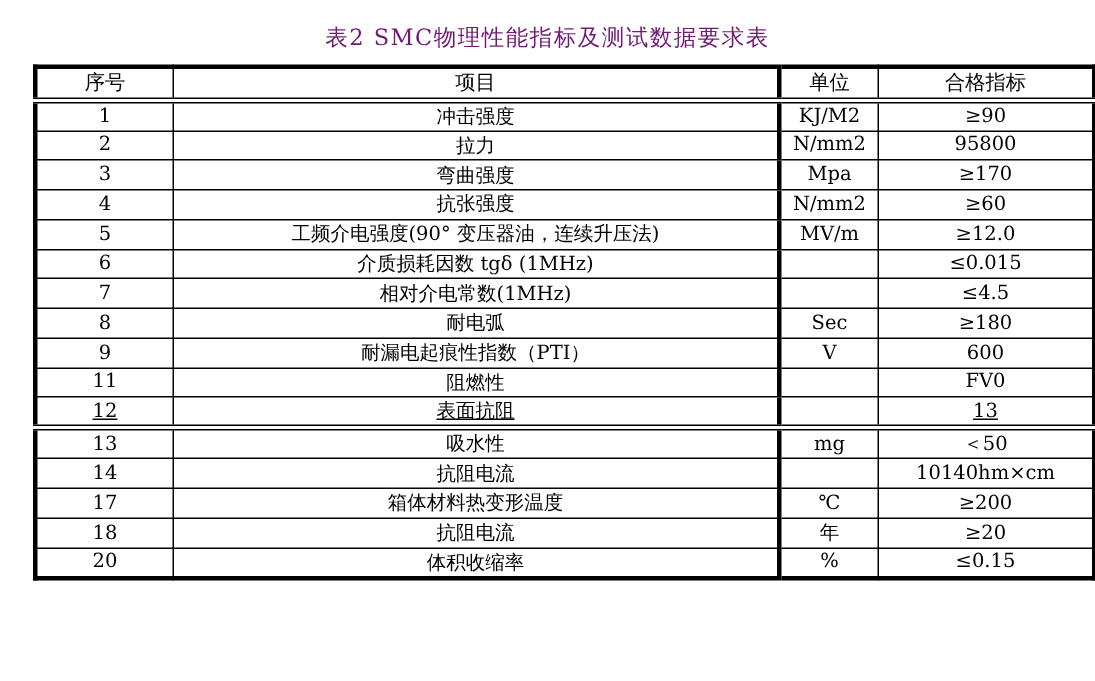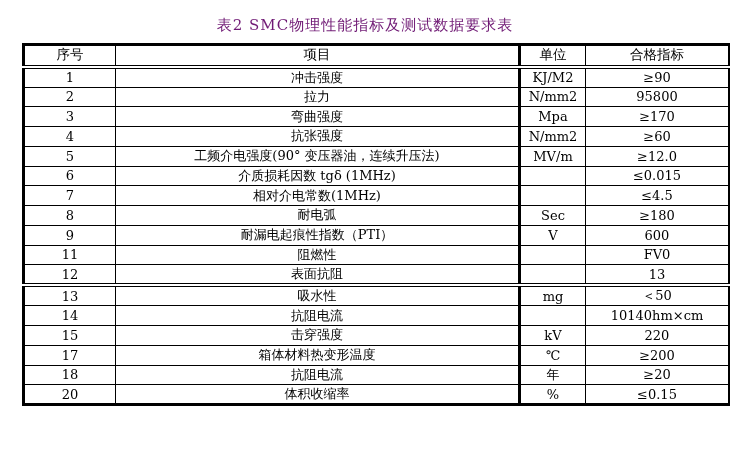--- a/index.html
+++ b/index.html
@@ -46,21 +46,21 @@
     vertical-align: middle;
     padding: 0 2px;
     overflow: hidden;
     white-space: nowrap;
     font-weight: normal;
     color: #000000;
   }
   table.smc-table thead tr { height: 22px; }
   table.smc-table tbody tr { height: 19.75px; }
   table.smc-table thead th { border-bottom: 4px double #000000; font-size: 13.5px; }
-  table.smc-table tbody tr.group-end td { border-bottom: 4px double #000000; }
+  table.smc-table tbody tr.group-end td { border-bottom: 4px double #000000; text-decoration: underline; }
   .col1 { width: 86px; }
   .col2 { width: 398px; }
   .col3 { width: 60px; border-left: 3px solid #000000 !important; }
   .col4 { width: 138px; }
 </style>
 </head>
 <body>
 
 <div class="page">
   <div class="doc-title">表2  SMC物理性能指标及测试数据要求表</div>
@@ -147,26 +147,20 @@
           <td class="col3">mg</td>
           <td class="col4">＜50</td>
         </tr>
         <tr>
           <td class="col1">14</td>
           <td class="col2">抗阻电流</td>
           <td class="col3"></td>
           <td class="col4">10140hm×cm</td>
         </tr>
         <tr>
-          <td class="col1">15</td>
-          <td class="col2">击穿强度</td>
-          <td class="col3">kV</td>
-          <td class="col4">220</td>
-        </tr>
-        <tr>
           <td class="col1">17</td>
           <td class="col2">箱体材料热变形温度</td>
           <td class="col3">℃</td>
           <td class="col4">≥200</td>
         </tr>
         <tr>
           <td class="col1">18</td>
           <td class="col2">抗阻电流</td>
           <td class="col3">年</td>
           <td class="col4">≥20</td>

